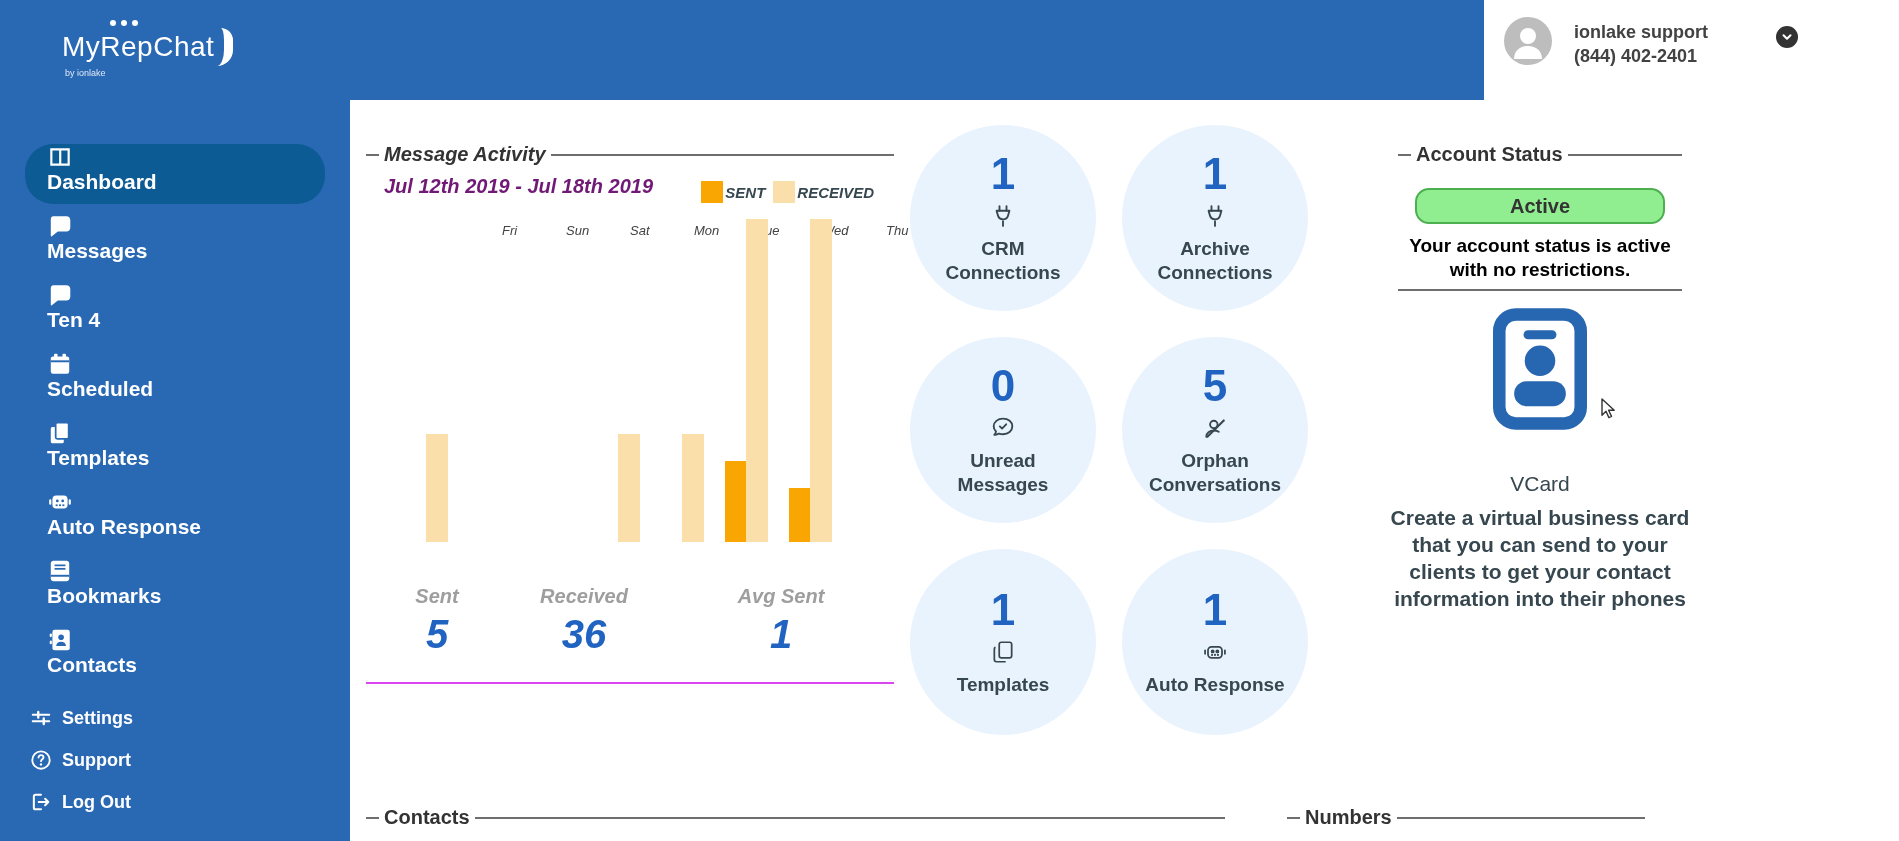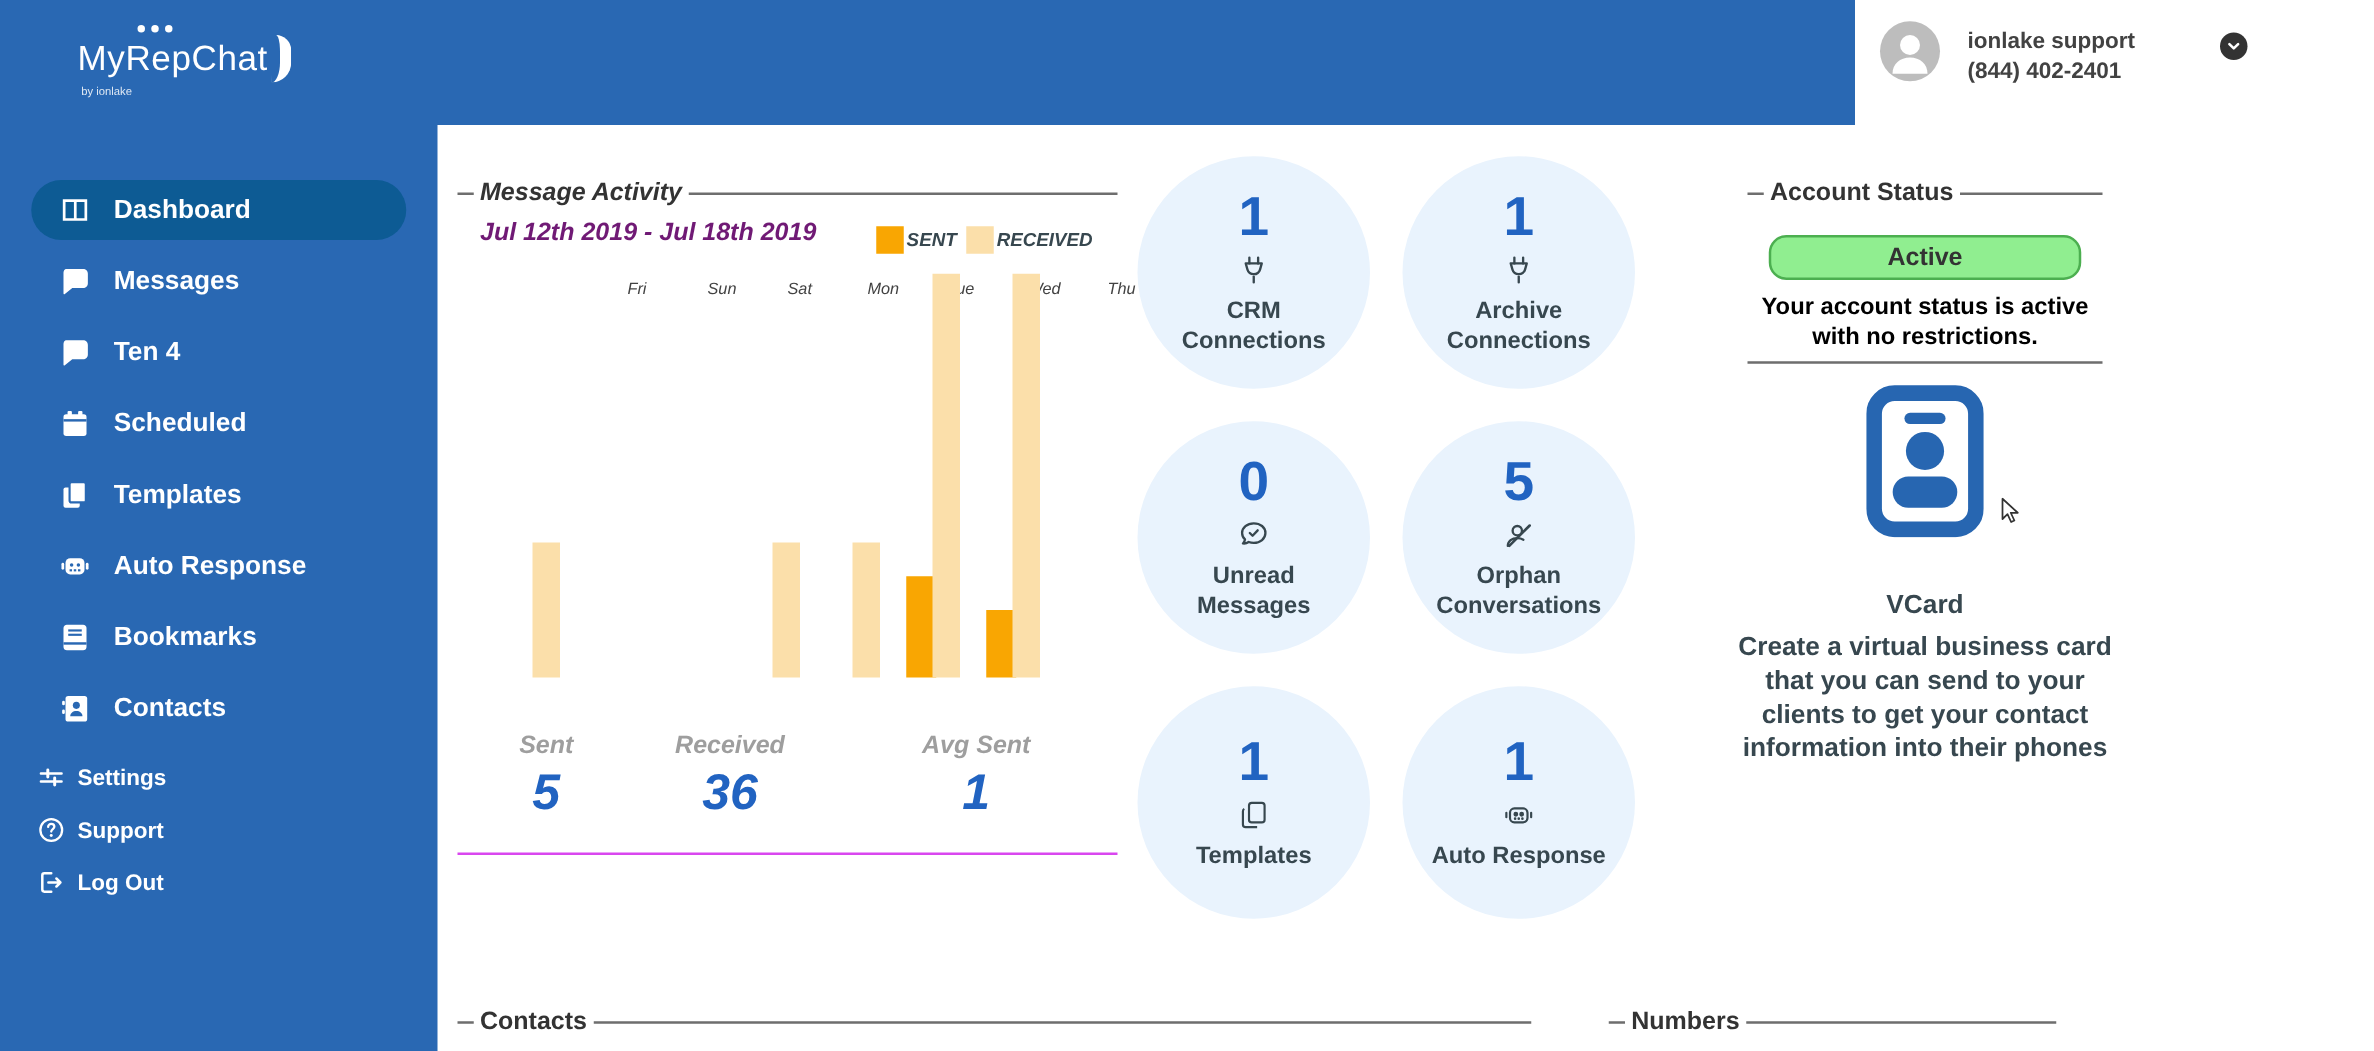--- a/index.html
+++ b/index.html
@@ -19,21 +19,21 @@
 
   
   .userbox { position:absolute; left:1484px; top:0; width:476px; height:100px; background:#fff; }
   .avatar { position:absolute; left:20px; top:17px; width:48px; height:48px; border-radius:50%; background:#BDBDBD; overflow:hidden; }
   .user-text { position:absolute; left:90px; top:20px; }
   .user-name, .user-phone { font-size:18px; font-weight:bold; color:#424242; line-height:24px; }
   .user-menu-btn { position:absolute; left:292px; top:26px; width:22px; height:22px; border-radius:50%; background:#333; display:flex; align-items:center; justify-content:center; cursor:pointer; }
 
   
   .sidebar { position:absolute; left:0; top:100px; width:350px; height:741px; background:#2968B3; padding-top:44px; }
-  .side-item { display:flex; align-items:center; width:300px; height:48px; margin:0 0 9px 25px; padding-left:22px; border-radius:28px; color:#fff; font-size:21px; font-weight:bold; cursor:pointer; }
+  .side-item { display:flex; width:300px; height:60px; margin:0 0 9px 25px; padding-left:22px; border-radius:28px; color:#fff; font-size:21px; font-weight:bold; cursor:pointer;flex-direction:column; }
   .side-item.active { background:#0D5B94; }
   .side-item .ic { width:26px; height:26px; margin-right:18px; display:flex; align-items:center; justify-content:center; flex-shrink:0; }
   .side-footer { margin-top:10px; }
   .side-fitem { display:flex; align-items:center; height:42px; padding-left:30px; color:#fff; font-size:18px; font-weight:bold; cursor:pointer; }
   .side-fitem .ic { width:22px; height:22px; margin-right:10px; display:flex; align-items:center; justify-content:center; flex-shrink:0; }
 
   
   .fs-header { display:flex; align-items:center; }
   .fs-dash { width:13px; height:2px; background:#6E6E6E; flex-shrink:0; }
   .fs-title { padding:0 5px; font-size:20px; font-weight:bold; color:#333; white-space:nowrap; }
@@ -65,21 +65,21 @@
   .metric-label { font-size:19px; font-weight:bold; color:#37474F; line-height:24px; max-width:160px; }
 
   
   .acct { position:absolute; left:1398px; top:143px; width:284px; height:148px; border-bottom:2px solid #6E6E6E; }
   .acct-badge { margin:22px auto 0 auto; width:250px; height:36px; border:2px solid #4CAF50; border-radius:14px; background:#90EE90; display:flex; align-items:center; justify-content:center; font-size:20px; font-weight:bold; color:#333; cursor:pointer; }
   .acct-desc { margin-top:10px; text-align:center; font-size:19px; font-weight:bold; color:#000000; line-height:24px; }
 
   
   .vcard { position:absolute; left:1384px; top:308px; width:312px; text-align:center; cursor:pointer; }
   .vcard-icon { display:flex; justify-content:center; }
-  .vcard-title { margin-top:42px; font-size:21px; font-weight:bold; color:#37474F; }
+  .vcard-title { margin-top:42px; font-size:21px; font-weight:normal; color:#37474F; }
   .vcard-desc { margin-top:8px; font-size:21px; font-weight:bold; color:#37474F; line-height:27px; }
 
   
   .contacts-fs { position:absolute; left:366px; top:806px; width:859px; }
   .numbers-fs { position:absolute; left:1287px; top:806px; width:358px; }
 
   .cursor { position:absolute; left:1600px; top:398px; }
 </style>
 </head>
 <body>

